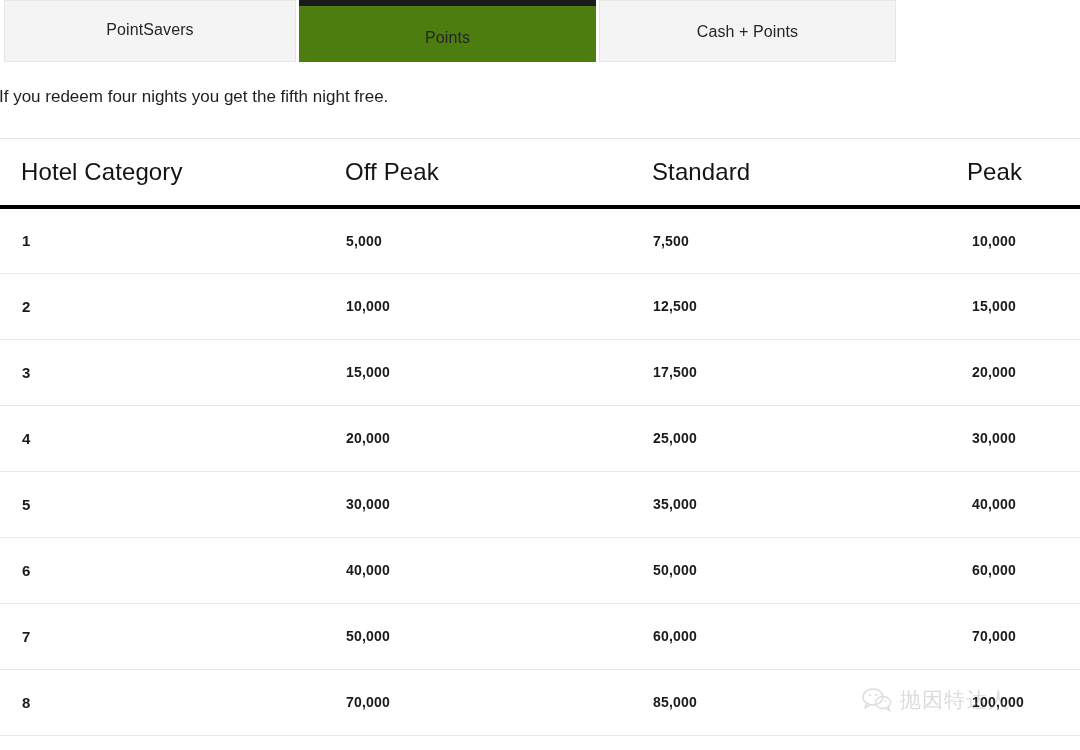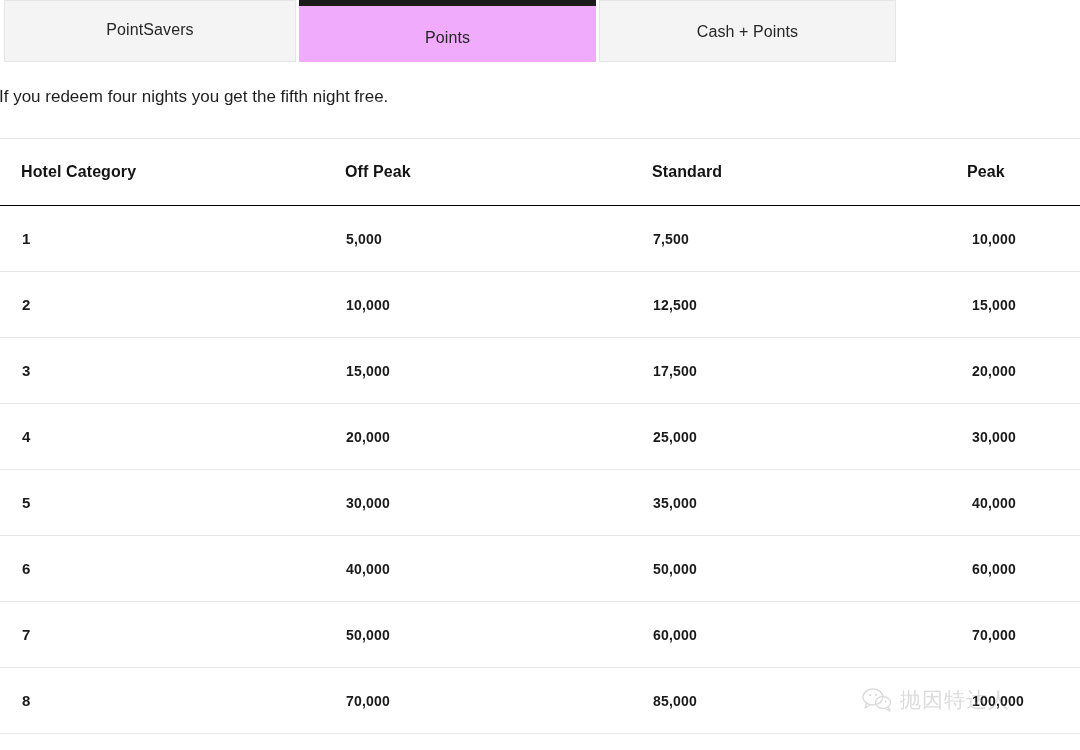--- a/index.html
+++ b/index.html
@@ -35,21 +35,21 @@
     letter-spacing: 0.1px;
     cursor: pointer;
     user-select: none;
   }
   .tab.inactive {
     background: #f4f4f4;
     border: 1px solid #e6e6e6;
     color: #262626;
   }
   .tab.active {
-    background: #f0abfc;
+    background: #4d7c0f;
     border: none;
     border-top: 6px solid #1b1b1b;
     color: #262626;
   }
   .tab-0 { width: 292px; margin-right: 3px; }
   .tab-1 { width: 297px; margin-right: 3px; }
   .tab-2 { width: 297px; text-align: right; }
   .tab-0 .tab-label { transform: translateY(-1px); }
   .tab-1 .tab-label { transform: translateY(4px); }
   .tab-2 .tab-label { transform: translateY(1px); }
@@ -85,25 +85,25 @@
     padding: 0;
   }
   
   col.c-cat { width: 333px; }
   col.c-off { width: 309px; }
   col.c-std { width: 312px; }
   col.c-peak { width: 126px; }
 
   thead th {
     height: 66px;
-    font-size: 16px;
-    font-weight: 700;
+    font-size: 24px;
+    font-weight: 400;
     letter-spacing: 0.1px;
     color: #141414;
-    border-bottom: 1px solid #000000;
+    border-bottom: 4px solid #000000;
   }
   thead th.h-cat  { padding-left: 21px; }
   thead th.h-off  { padding-left: 12px; }
   thead th.h-std  { padding-left: 10px; }
   thead th.h-peak { padding-left: 13px; }
 
   tbody tr { height: 66px; }
   tbody td {
     font-size: 14px;
     font-weight: 700;

